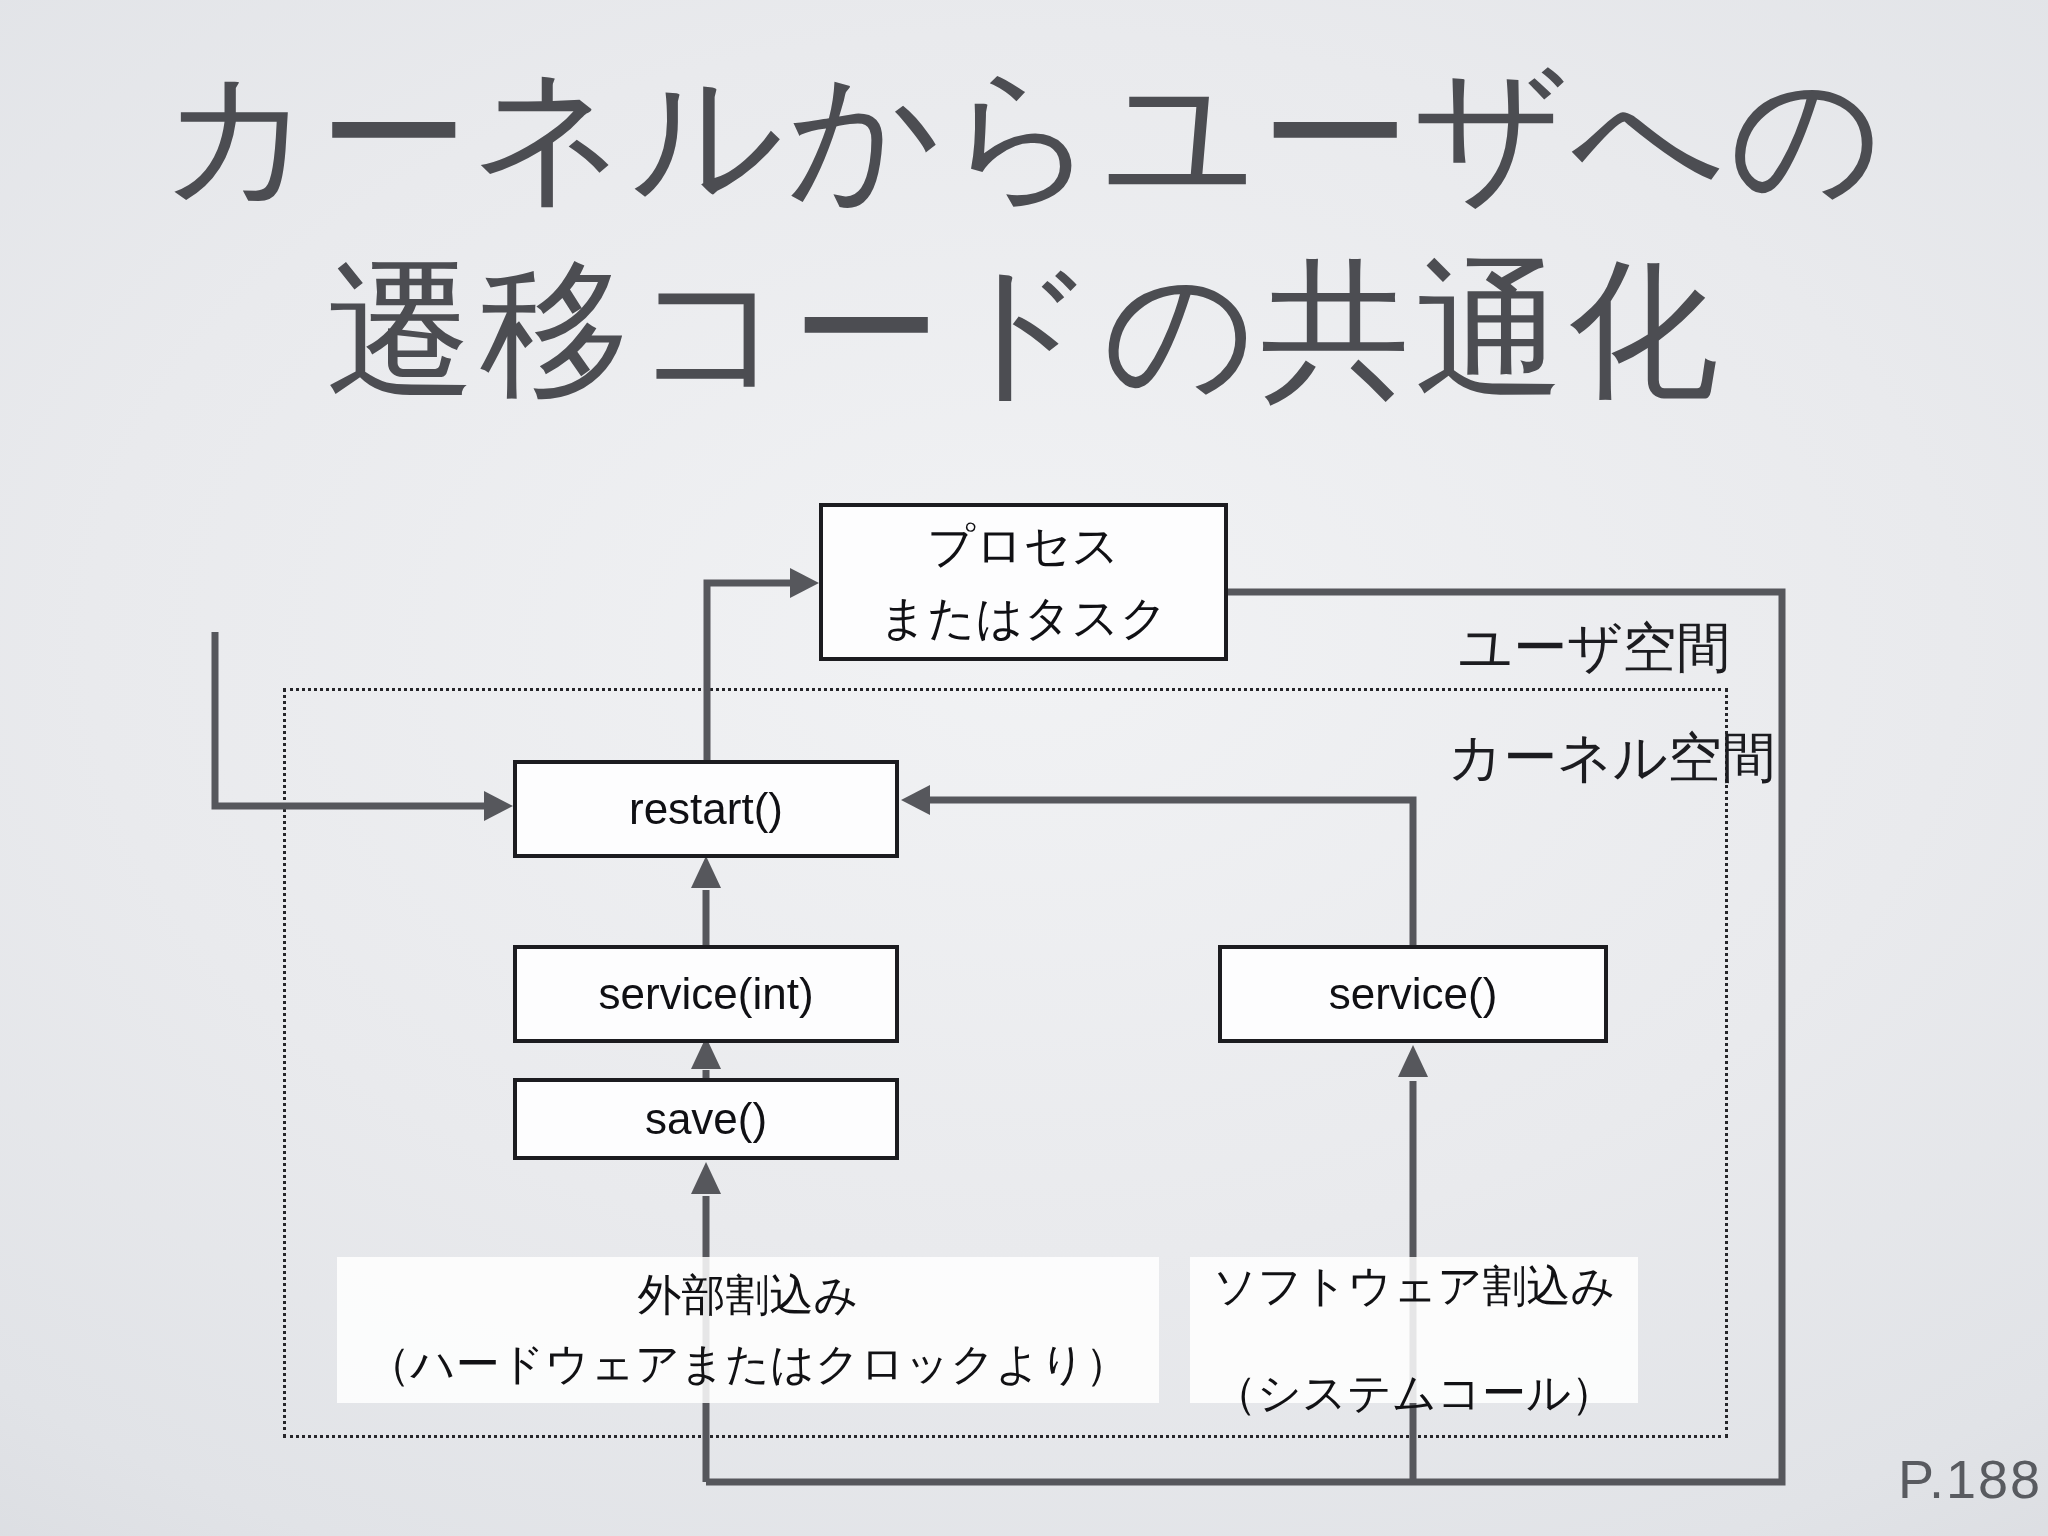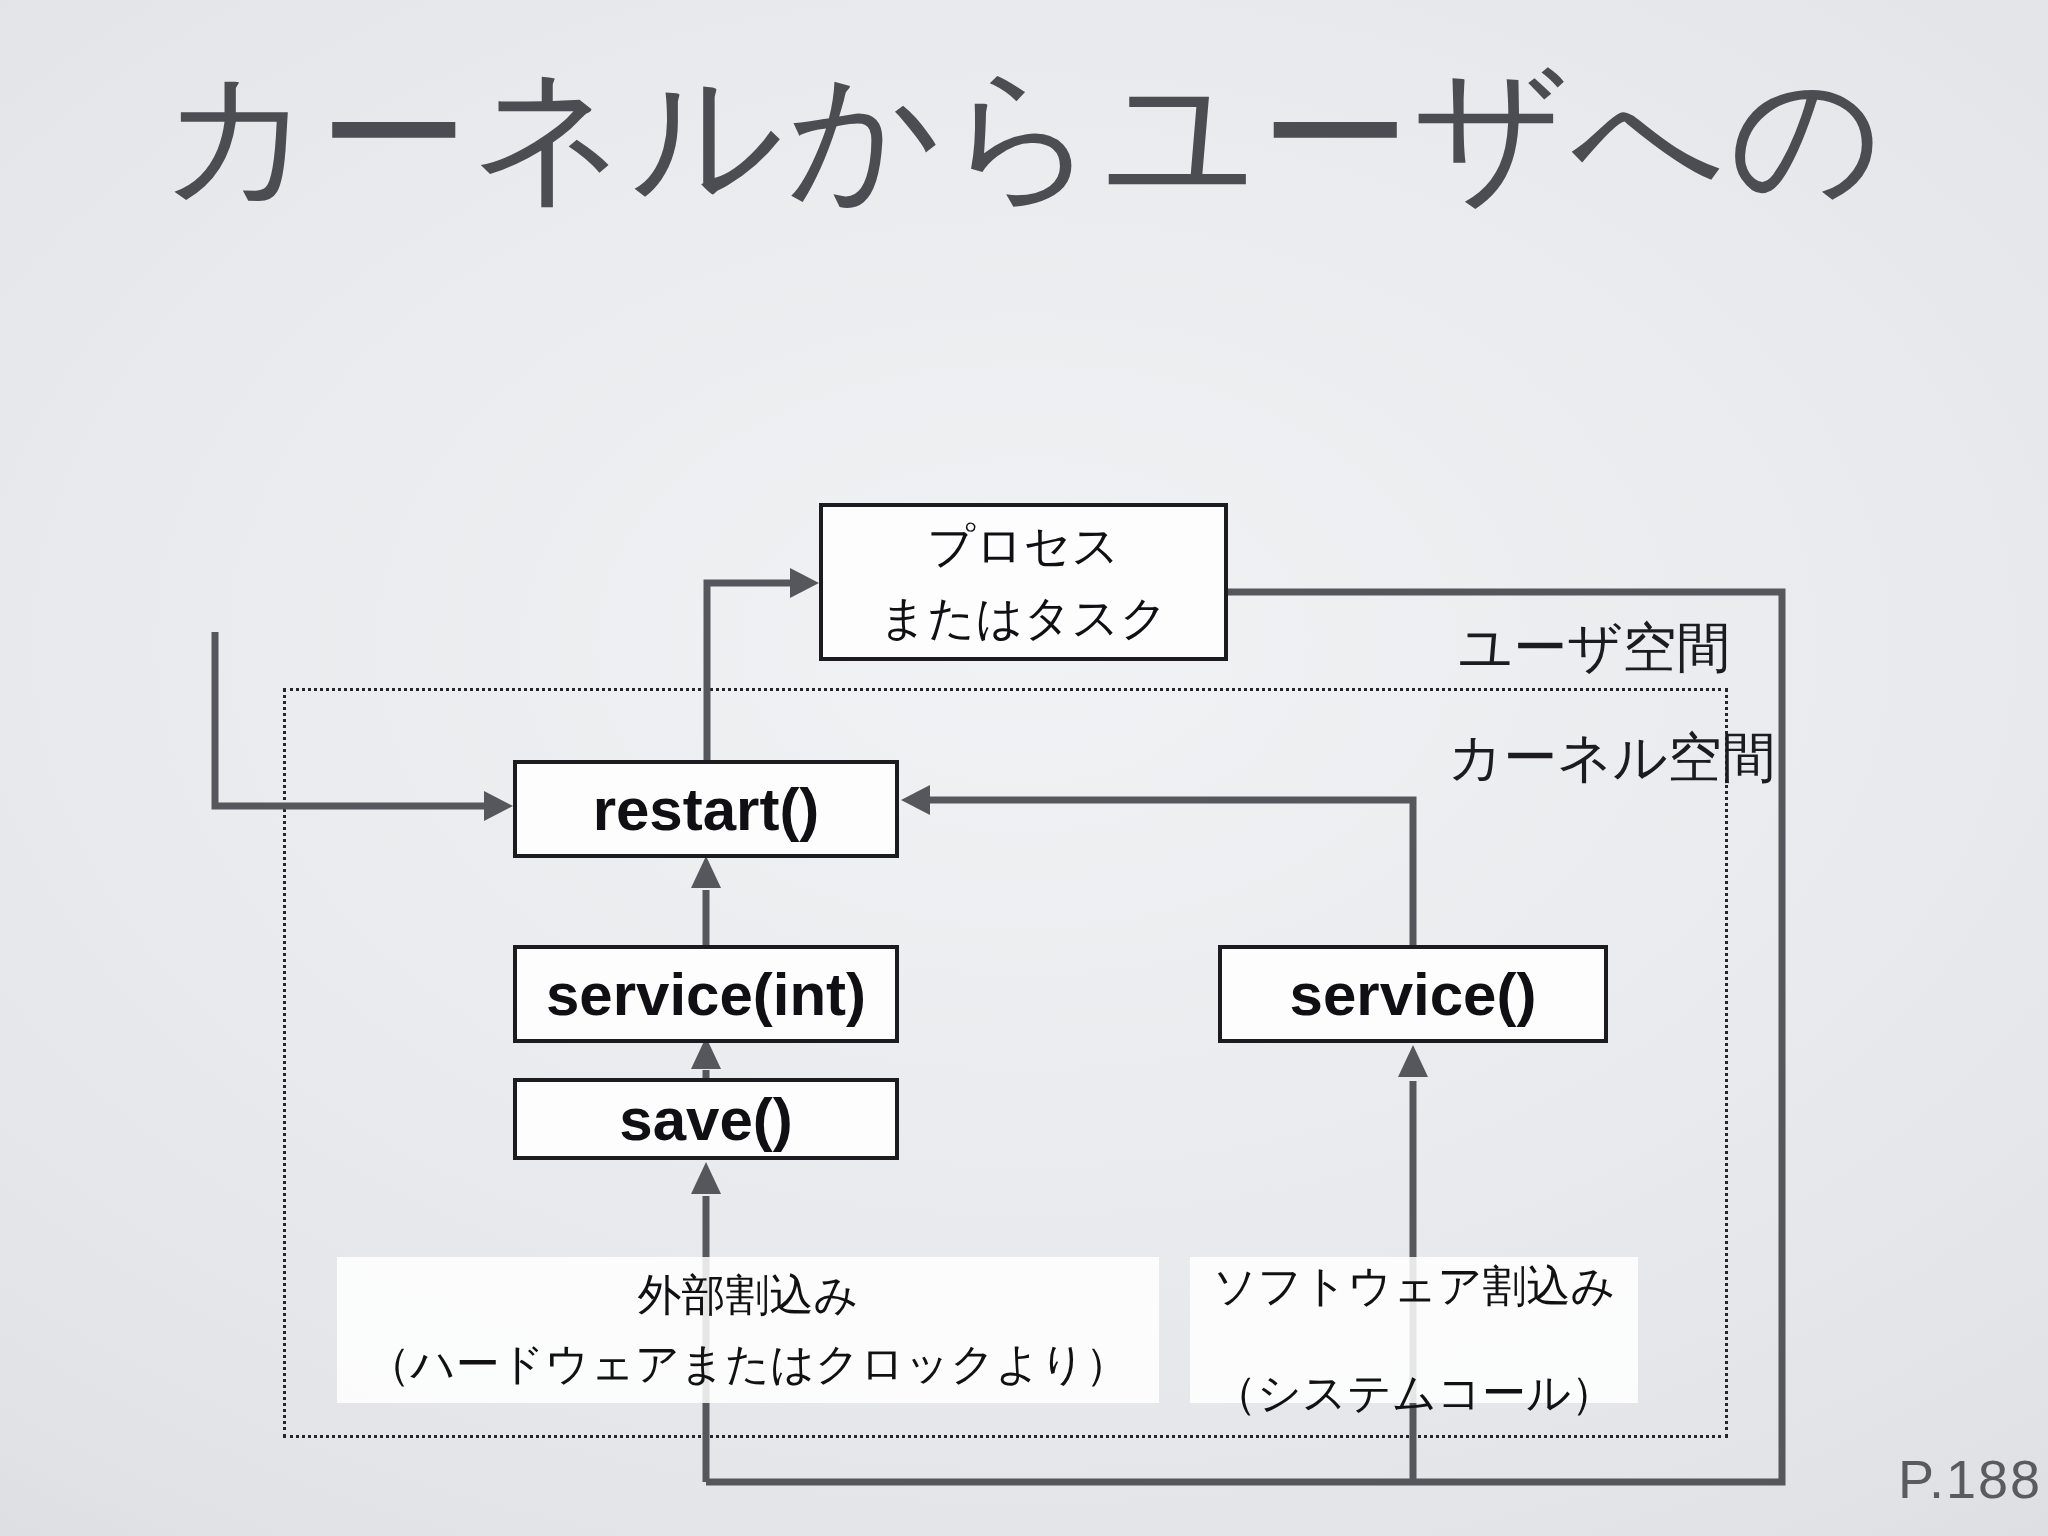--- a/index.html
+++ b/index.html
@@ -36,21 +36,21 @@
     background:#fdfdfe; border:4px dashed #131316; border-radius:50%;
     display:flex; align-items:center; justify-content:center;
     font-size:48px; color:#111114; z-index:3;
   }
   
   .box {
     position:absolute; background:#fdfdfe; border:4px solid #1c1c20;
     display:flex; flex-direction:column; align-items:center; justify-content:center;
     color:#101014; z-index:3; text-align:center;
   }
-  .box.fn { font-size:60px;font-weight:bold; }
+  .box.fn { font-size:44px; }
   .box-process { left:819px; top:503px; width:409px; height:158px; font-size:47px; line-height:72px; }
   .box-restart { left:513px; top:760px;  width:386px; height:98px; }
   .box-service { left:513px; top:945px;  width:386px; height:98px; }
   .box-save    { left:513px; top:1078px; width:386px; height:82px; }
   .box-syscall { left:1218px; top:945px; width:390px; height:98px; }
   
   .space-label {
     position:absolute; font-size:54px; color:#1c1c20; z-index:2; white-space:nowrap;
   }
   .label-user   { left:1458px; top:612px; }
@@ -70,20 +70,21 @@
     color:#595b60; letter-spacing:2px; z-index:2; white-space:nowrap;
   }
 </style>
 </head>
 <body>
 
 <div class="slide">
 
   <div class="title">
     <div>カーネルからユーザへの</div>
+    <div>遷移コードの共通化</div>
   </div>
 
   <div class="kernel-rect"></div>
 
   <svg class="connectors" viewBox="0 0 2048 1536">
 
     <polyline points="215,632 215,806 489,806"></polyline>
     <polygon points="513,806 484,791 484,821"></polygon>
 
     <polyline points="707,762 707,583 796,583"></polyline>

